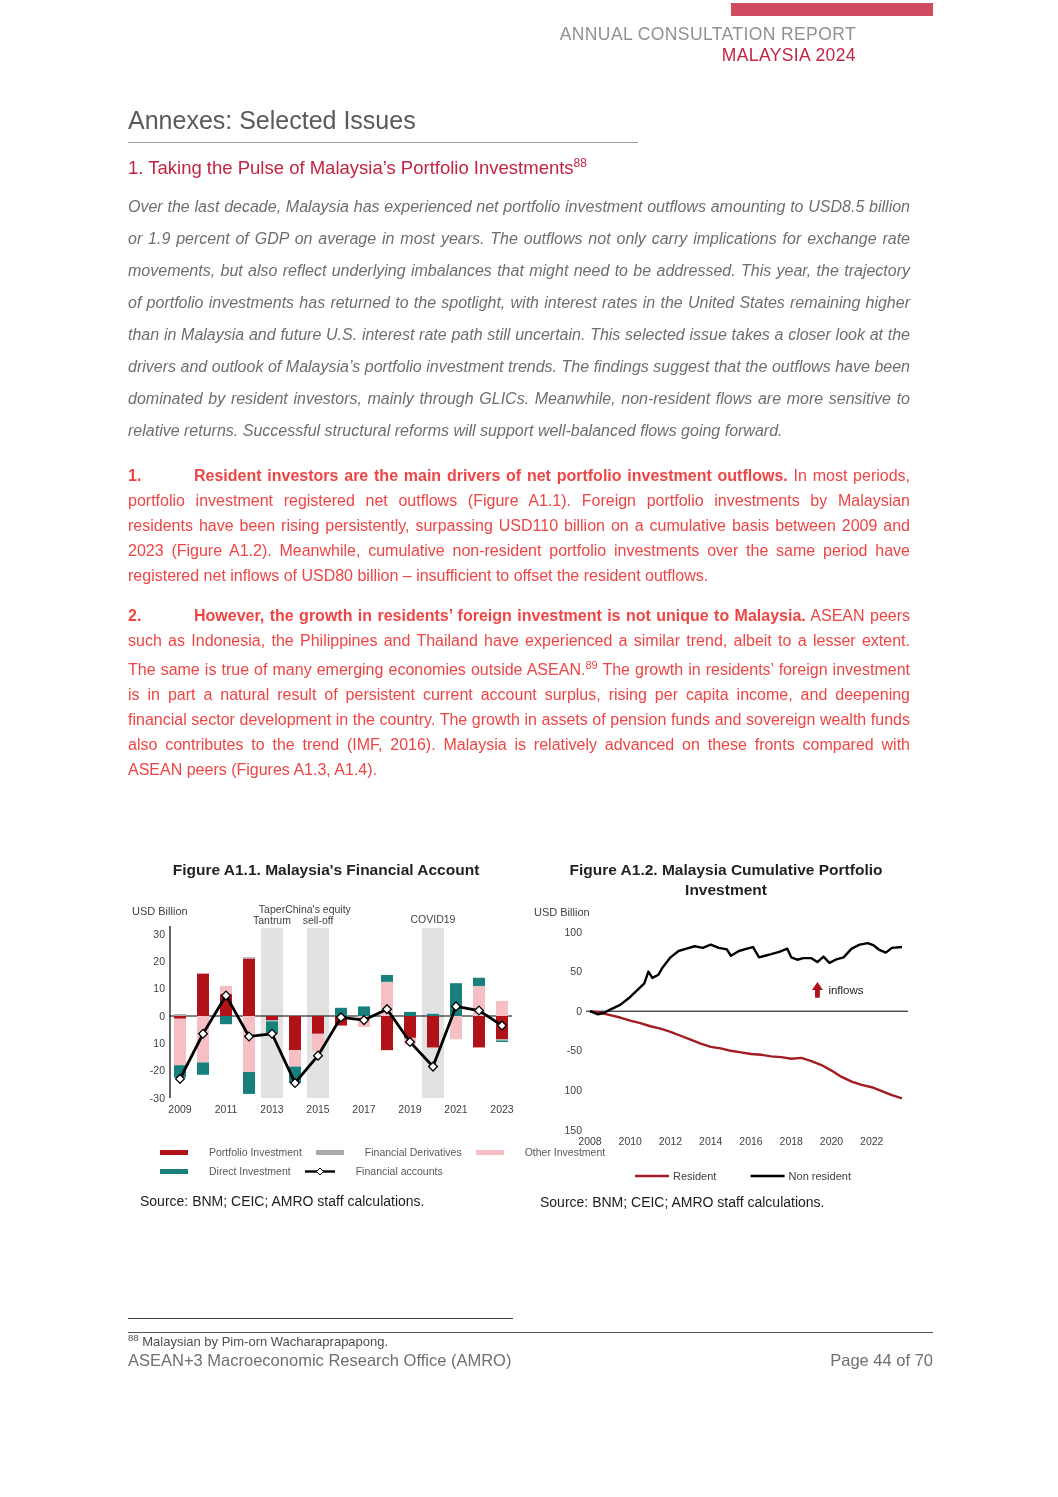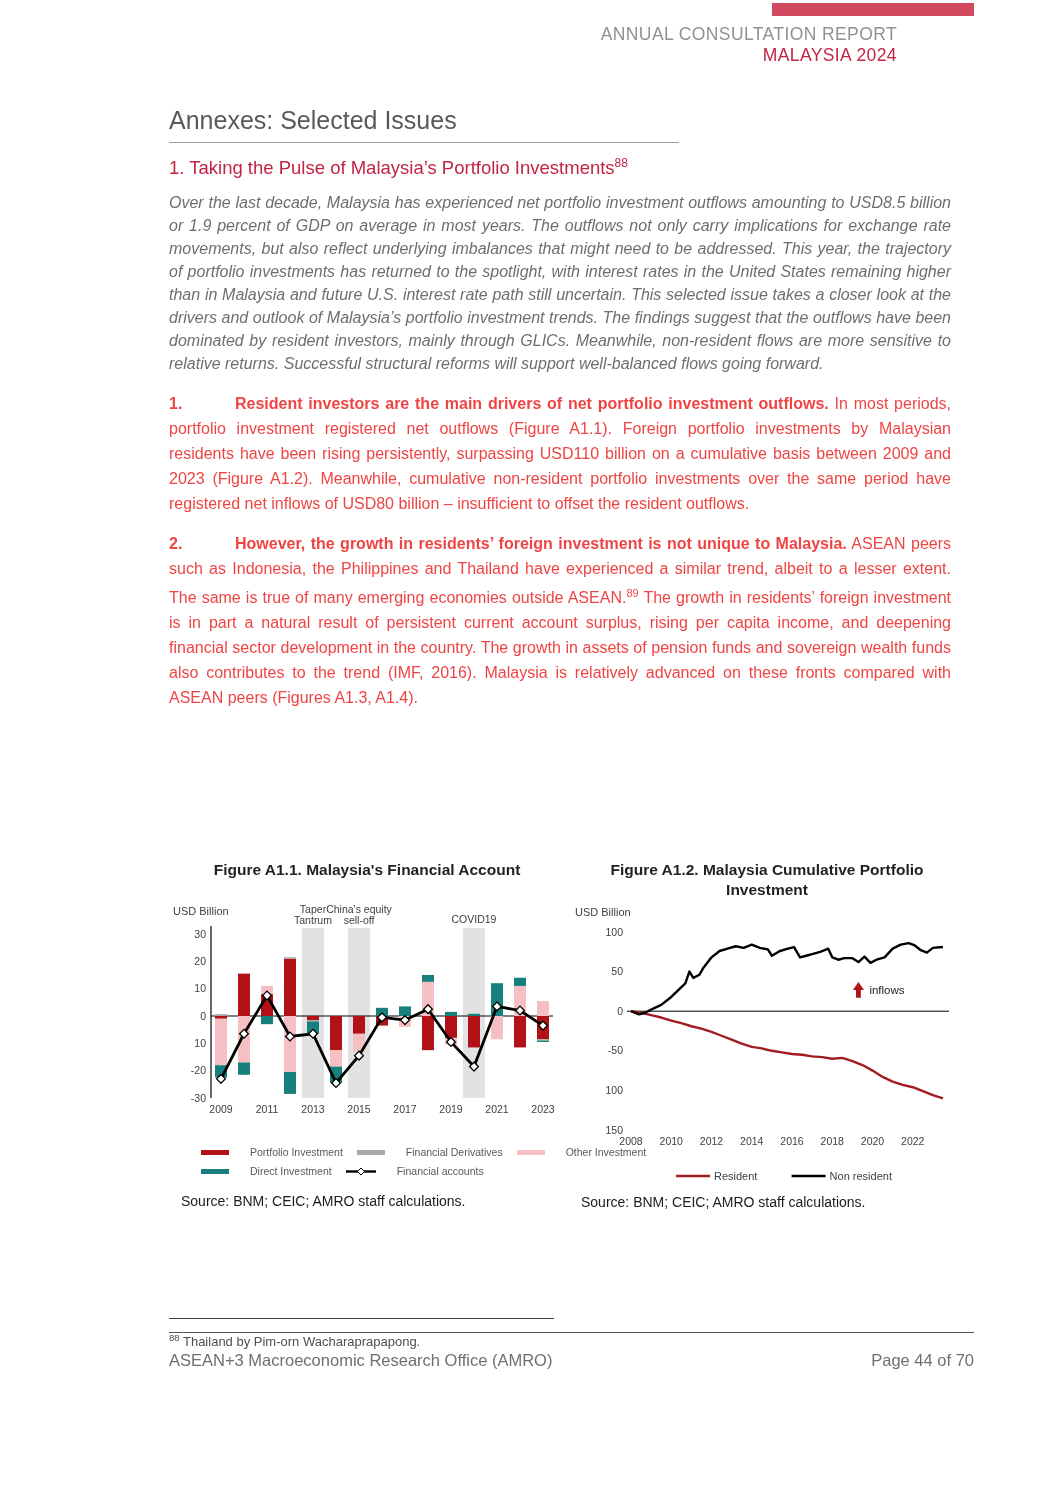--- a/index.html
+++ b/index.html
@@ -1,29 +1,29 @@
 <!DOCTYPE html>
 <html><head>
 <meta charset="utf-8">
 <style>
   html,body{margin:0;padding:0;background:#ffffff;}
   .page{position:relative;width:1008px;height:1497px;background:#fff;
-        font-family:"Liberation Sans",sans-serif;color:#231f20;overflow:hidden;margin-left:41px;}
+        font-family:"Liberation Sans",sans-serif;color:#231f20;overflow:hidden;}
   
   .red-bar{position:absolute;left:731px;top:3px;width:202px;height:13px;}
   .hdr{position:absolute;top:24px;right:152px;text-align:right;line-height:21px;}
   .hdr-l1{font-size:17.5px;color:#8f9194;letter-spacing:.4px;}
   .hdr-l2{font-size:17.5px;letter-spacing:.4px;}
   
   .content{position:absolute;left:128px;top:106px;width:782px;}
   .page-title{font-size:25px;font-weight:400;color:#58595b;margin:0 0 7px 0;}
   .title-rule{border:none;border-top:1px solid #9d9fa2;width:510px;margin:0 0 13px 0;}
   .section-h{font-size:18.5px;font-weight:400;margin:0 0 12px 0;}
   .section-h sup{font-size:12px;}
-  .abstract{font-style:italic;color:#6d6e71;font-size:16px;line-height:23px;
+  .abstract{font-style:italic;color:#6d6e71;font-size:16px;line-height:32px;
             text-align:justify;margin:0 0 16px 0;}
   .para{font-size:16px;line-height:25px;text-align:justify;margin:0 0 15px 0;color:#ef4444;}
   .b{font-weight:700;}
   .pnum{display:inline-block;width:66px;font-weight:700;}
   .para sup{font-size:11px;}
   
   .figures{position:absolute;left:130px;top:860px;width:800px;display:flex;}
   .figcol{width:392px;}
   .figcol+.figcol{margin-left:8px;}
   .figtitle{font-size:15.5px;font-weight:700;text-align:center;min-height:42px;
@@ -215,21 +215,21 @@
           <text x="143" y="278" font-size="11" fill="#3f4042">Resident</text>
           <line x1="220.6" y1="274" x2="254.6" y2="274" stroke="#000000" stroke-width="2.6"></line>
           <text x="258.6" y="278" font-size="11" fill="#3f4042">Non resident</text>
         </svg>
       <div class="figsource" style="margin-top:-2px">Source: BNM; CEIC; AMRO staff calculations.</div>
     </div>
   </div>
 
   <div class="footnotes">
     <hr class="fn-rule">
-    <p class="fn"><sup>88</sup> <span>Thailand by Pim-orn Wacharaprapapong.</span></p>
+    <p class="fn"><sup>88</sup> <span>Malaysian by Pim-orn Wacharaprapapong.</span></p>
   </div>
 
   <div class="footer">
     <hr class="ft-rule">
     <div class="ft-row">
       <span>ASEAN+3 Macroeconomic Research Office (AMRO)</span>
       <span>Page 44 of 70</span>
     </div>
   </div>
 

